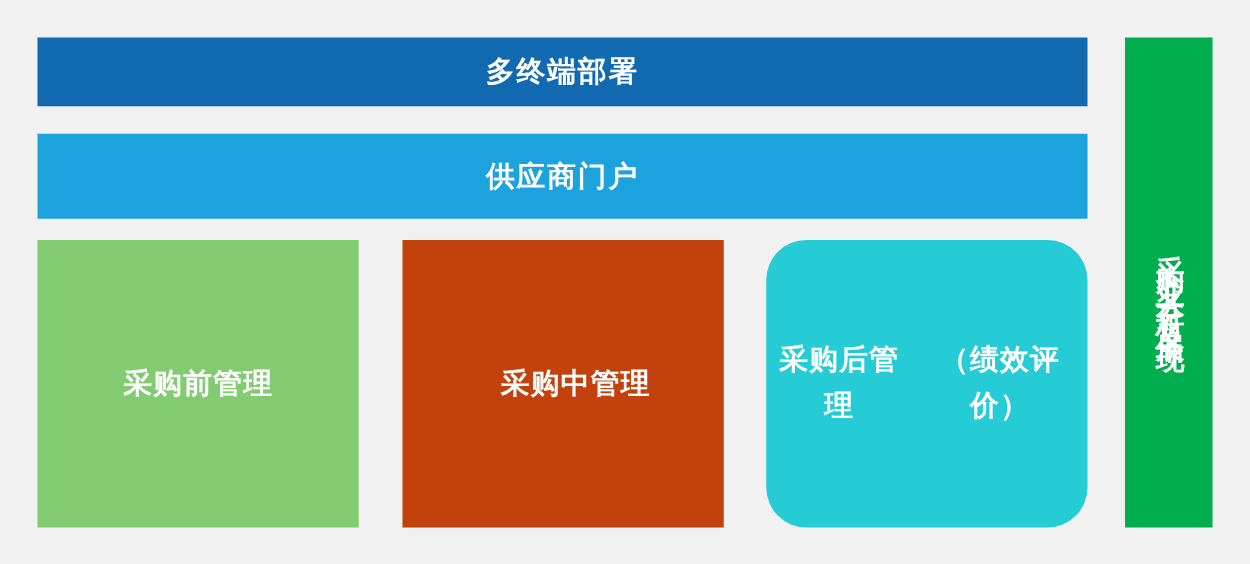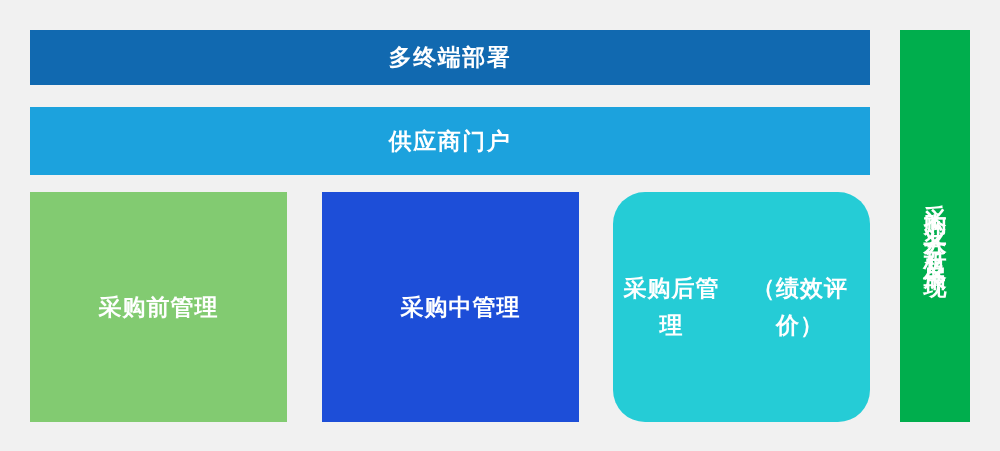--- a/index.html
+++ b/index.html
@@ -58,21 +58,21 @@
     line-height: 1.6;
     box-sizing: border-box;
     text-align: center;
   }
   #stage-pre {
     left: 30px;
     background: #82cb71;
   }
   #stage-mid {
     left: 322px;
-    background: #1d4ed8;
+    background: #c2410c;
     padding-left: 20px;
   }
   #stage-post {
     left: 613px;
     background: #25ccd6;
     border-radius: 32px;
   }
   .stage-line {
     display: block;
   }

